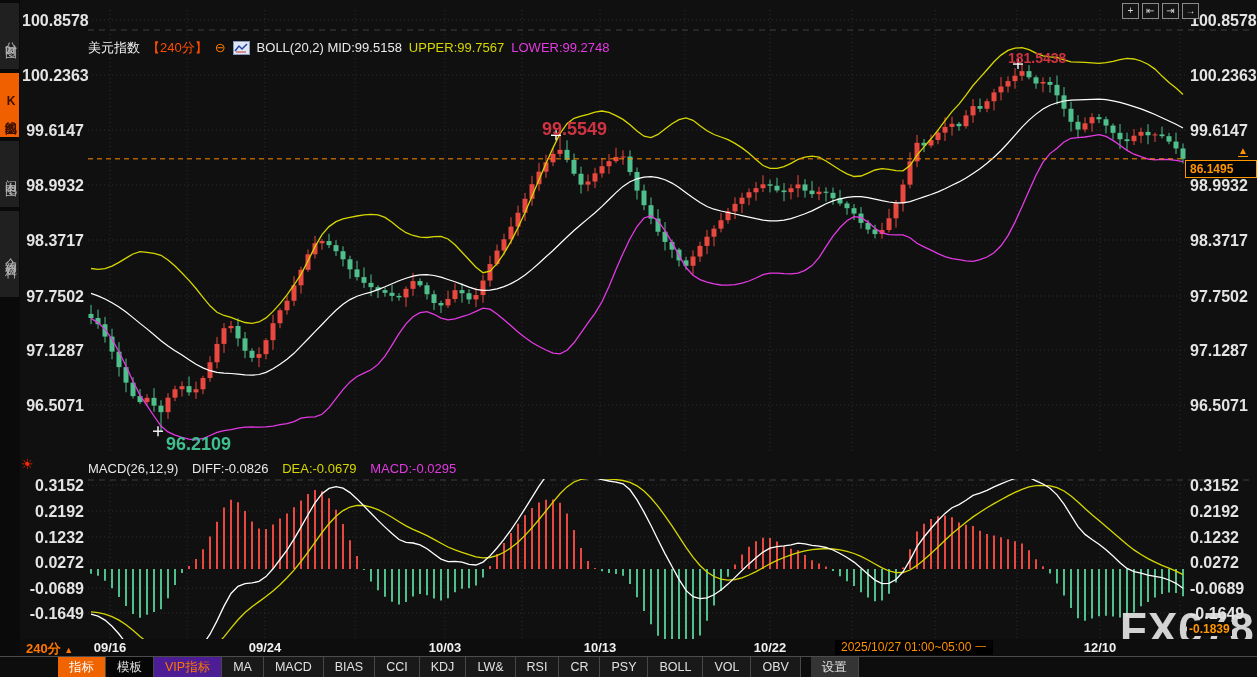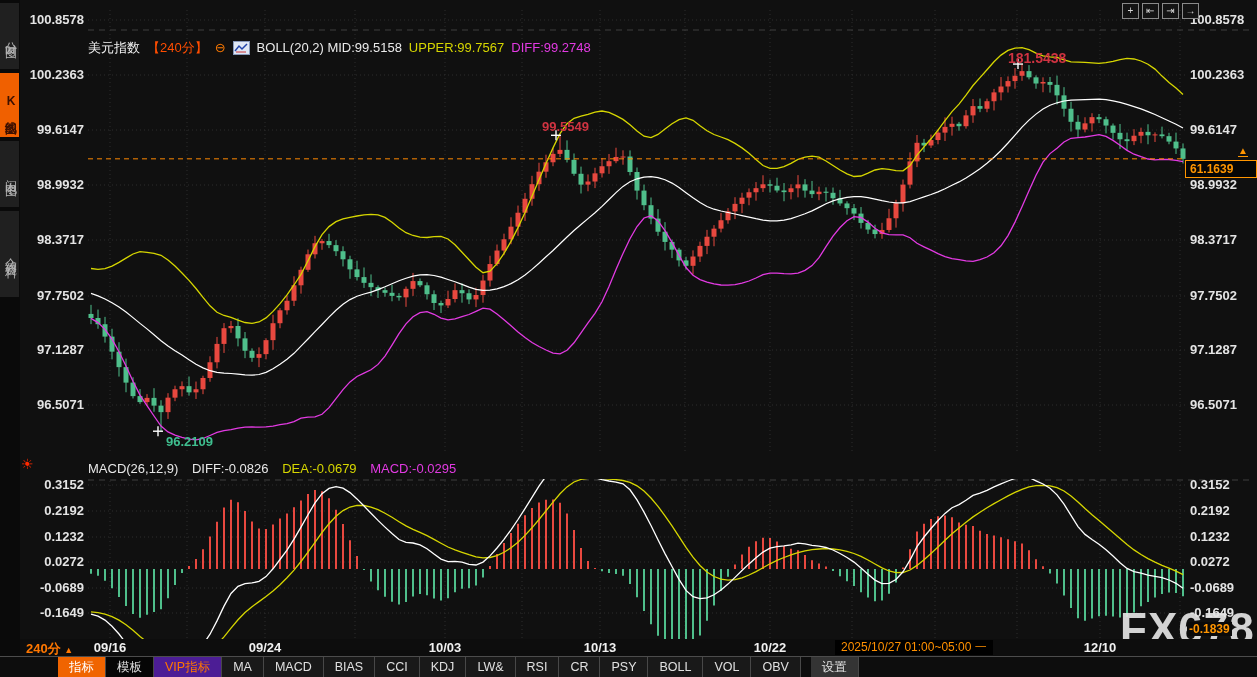--- a/index.html
+++ b/index.html
@@ -19,25 +19,25 @@
   .hdr .circ{color:#ff7a00;font-size:13px;line-height:13px;}
   .hdr .mini{width:15px;height:12px;background:#dfe7f5;border:1px solid #8899bb;display:inline-block;}
   .hdr .mid{color:#eaeaea;}
   .hdr .up{color:#d6d600;}
   .hdr .lo{color:#e23ae2;}
   
   .winicons{position:absolute;left:1122px;top:3px;display:flex;gap:3px;z-index:7;}
   .winicons span{width:15px;height:14px;border:1px solid #8a8a8a;background:#141414;color:#d8d8d8;
                  font-size:10px;line-height:13px;text-align:center;display:inline-block;cursor:pointer;}
   
-  .axlab{position:absolute;font-size:13px;font-weight:600;color:#e4e4e4;z-index:4;white-space:nowrap;}
+  .axlab{position:absolute;font-size:16px;font-weight:600;color:#e4e4e4;z-index:4;white-space:nowrap;}
   .axlab.left{left:22px;width:62px;text-align:right;}
   .axlab.right{left:1190px;text-align:left;}
   
-  .anno{position:absolute;font-size:13px;font-weight:bold;z-index:4;white-space:nowrap;}
+  .anno{position:absolute;font-size:18px;font-weight:bold;z-index:4;white-space:nowrap;}
   .pricebox{position:absolute;left:1185px;top:160px;width:66px;height:16px;line-height:16px;
             border:1px solid #ff9500;background:#060606;color:#ff9500;font-size:12px;
             font-weight:bold;padding-left:4px;z-index:5;}
   .pricearrow{position:absolute;left:1238px;top:146px;color:#ff9500;font-size:10px;z-index:5;border-bottom:1px solid #ff9500;line-height:10px;}
   .macdhdr{position:absolute;left:88px;top:461px;font-size:13px;z-index:4;white-space:nowrap;}
   .macdhdr .t{color:#e8e8e8;} .macdhdr .d1{color:#e8e8e8;} .macdhdr .d2{color:#d6d600;} .macdhdr .d3{color:#e23ae2;}
   .macdhdr span{margin-right:10px;}
   .sun{position:absolute;left:21px;top:456px;color:#ff2a00;font-size:14px;z-index:6;}
   .minlab{position:absolute;left:1187px;top:622px;color:#ff9500;font-size:12px;font-weight:600;
           background:#0a0a0a;padding:0 2px;z-index:4;}
@@ -620,21 +620,21 @@
 <div class="hdr">
   <span class="sym">美元指数</span>
     <span class="per">【240分】</span>
   <span class="circ">⊖</span>
   <span class="mini"><svg width="15" height="12">
         <polyline points="1,9 5,4 8,7 13,2" fill="none" stroke="#2244aa" stroke-width="1.5"></polyline>
         <line x1="2" y1="10" x2="12" y2="10" stroke="#cc3333" stroke-width="1"></line>
       </svg></span>
   <span class="mid">BOLL(20,2) MID:99.5158</span>
   <span class="up">UPPER:99.7567</span>
-  <span class="lo">DIFF:99.2748</span>
+  <span class="lo">LOWER:99.2748</span>
 </div>
 
 <div class="winicons" id="winicons">
     <span>+</span>
     <span>⇤</span>
     <span>⇥</span>
     <span>→</span>
   </div>
 
 <div id="axes">
@@ -665,21 +665,21 @@
     <div class="axlab left" style="top: 580px;">-0.0689</div>
     <div class="axlab right" style="top: 580px;">-0.0689</div>
     <div class="axlab left" style="top: 605px;">-0.1649</div>
     <div class="axlab right" style="top: 605px;">-0.1649</div>
   </div>
 
 <div class="anno" style="left:542px;top:119px;color:#cf3341;">99.5549</div>
 <div class="anno" style="left:1008px;top:50px;color:#cf3341;font-size:14px;">181.5438</div>
 <div class="anno" style="left:166px;top:434px;color:#3fbf8f;">96.2109</div>
 
-<div class="pricebox">61.1639</div>
+<div class="pricebox">86.1495</div>
 <div class="pricearrow">▲</div>
 
 <div class="macdhdr">
   <span class="t">MACD(26,12,9)</span>
   <span class="d1">DIFF:-0.0826</span>
   <span class="d2">DEA:-0.0679</span>
   <span class="d3">MACD:-0.0295</span>
 </div>
 <div class="sun">☀</div>
 <div class="minlab">-0.1839</div>

